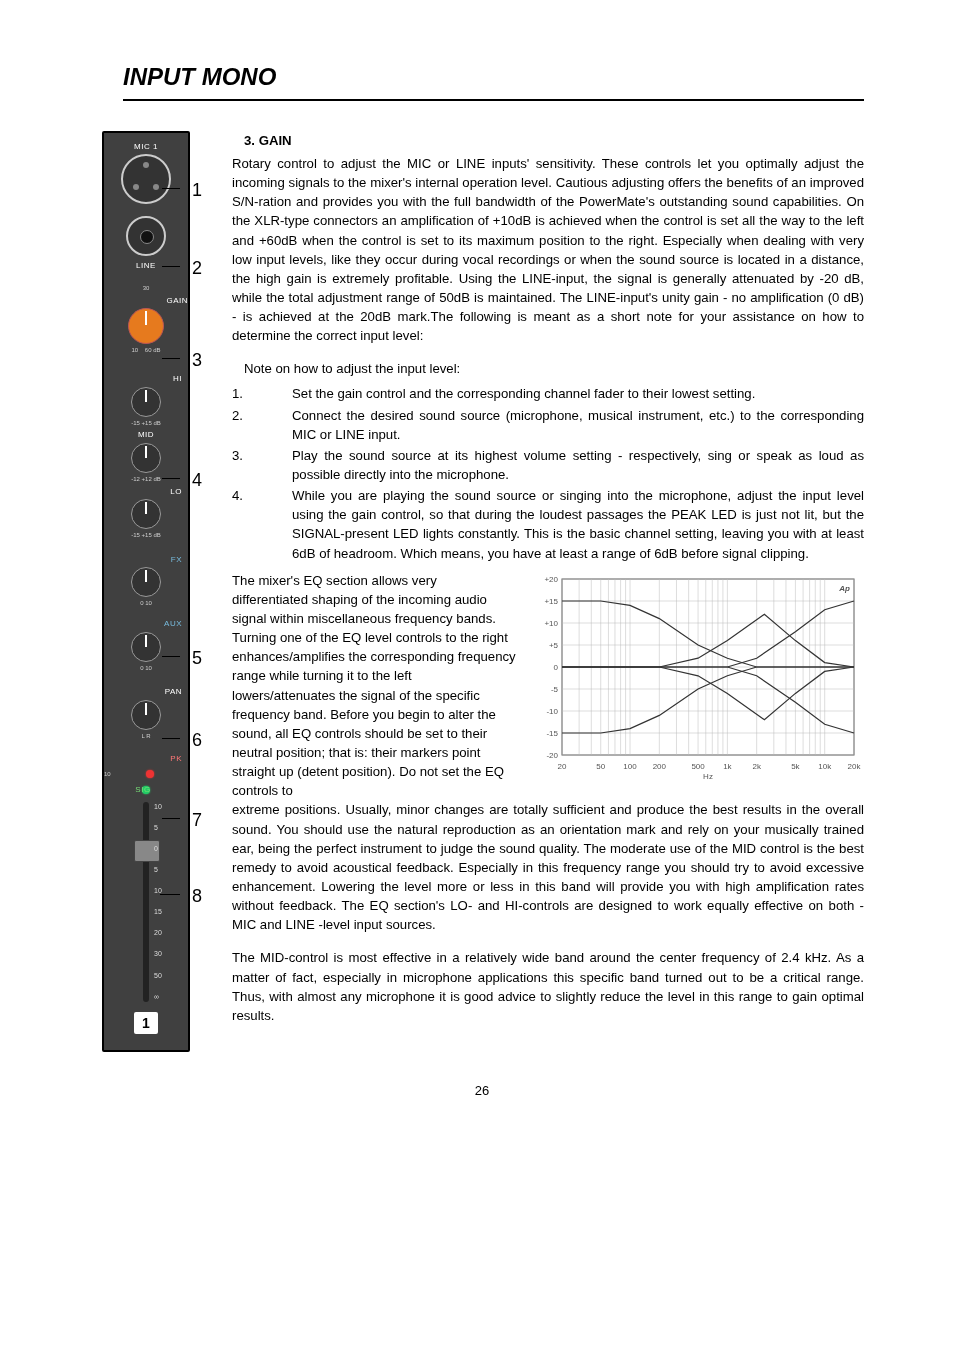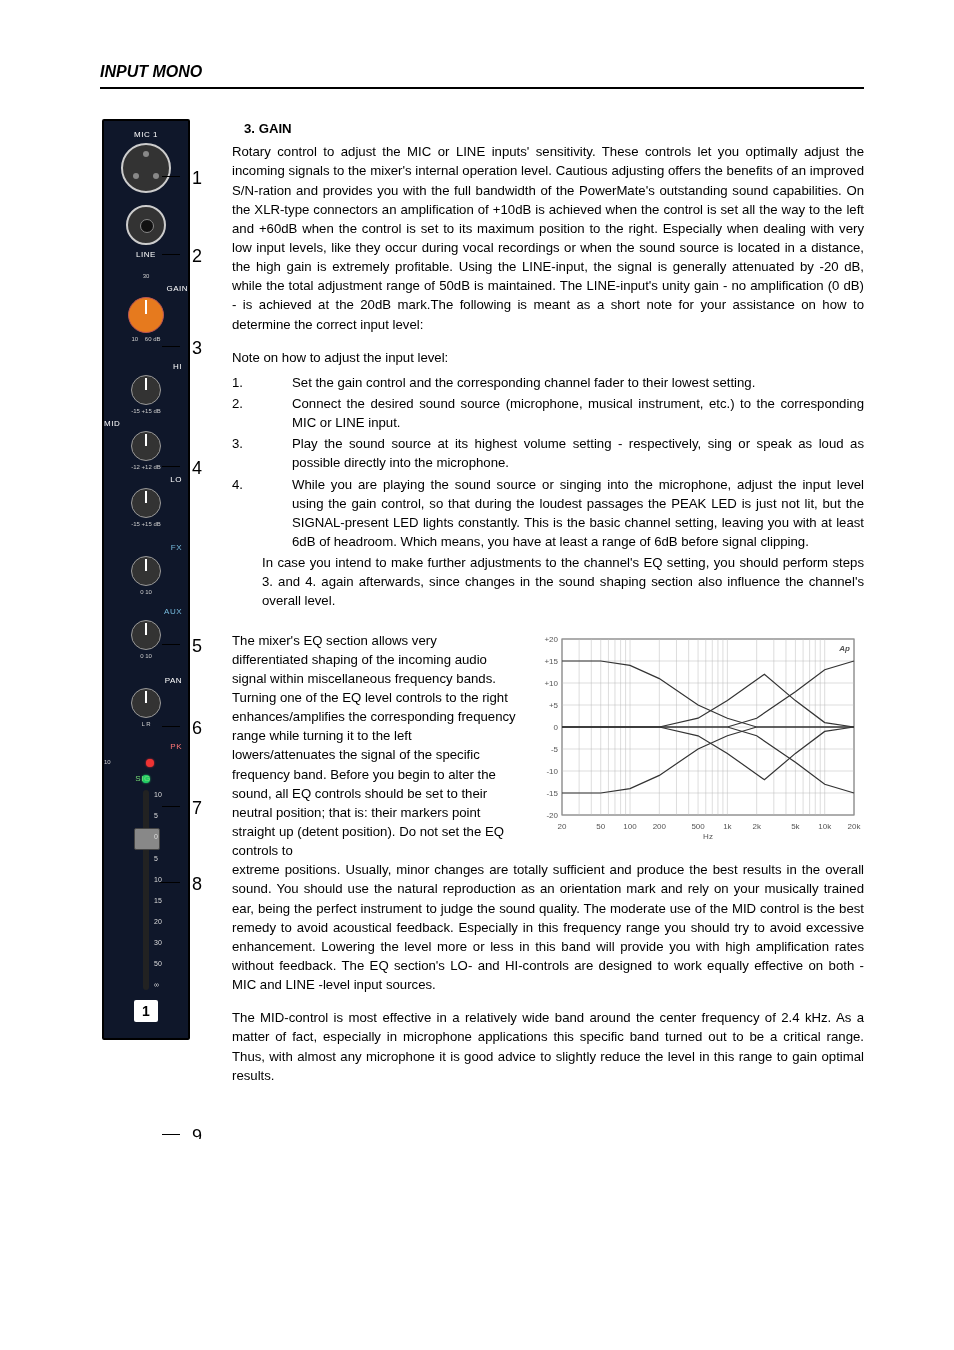--- a/index.html
+++ b/index.html
@@ -11,58 +11,59 @@
     line-height: 1.45;
   }
   .page {
     width: 954px;
     margin: 0 auto;
     padding: 60px 90px 40px 100px;
     box-sizing: border-box;
     position: relative;
   }
   .header {
-    font-size: 16px;
+    font-size: 24px;
     font-weight: bold;
     font-style: italic;
     border-bottom: 2px solid #000;
     padding-bottom: 4px;
     margin-bottom: 30px;
+    margin-left: 23px;
   }
   .content {
     display: flex;
     gap: 12px;
   }
   .leftcol {
     width: 120px;
     flex-shrink: 0;
     position: relative;
   }
   .rightcol {
     flex: 1;
   }
   .sect-title {
     font-weight: bold;
     margin: 0 0 4px 12px;
   }
   .para { margin: 0 0 14px 0; text-align: justify; }
-  .note-list { margin: 0 0 6px 0; }
+  .note-list { margin: 0 0 6px 12px; }
   .note-row { display: flex; margin-bottom: 2px; }
   .note-num { width: 60px; flex-shrink:0; }
   .note-txt { flex: 1; text-align: justify; }
   .eq-wrap { display: flex; gap: 18px; }
   .eq-left { flex: 1; }
   .eq-chart { width: 330px; flex-shrink:0; }
   .page-num { text-align: center; margin-top: 30px; font-size: 13px; }
 
   
   .strip {
     width: 84px;
     margin-left: 2px;
-    background: #0f172a;
+    background: #404040;
     border: 2px solid #000;
     border-radius: 2px;
     color: #fff;
     font-size: 8px;
     text-align: center;
     padding: 6px 0 16px 0;
     position: relative;
   }
   .strip .label { font-size: 8px; margin: 2px 0; letter-spacing: 0.5px;}
   .xlr {
@@ -132,21 +133,21 @@
         <div class="scale"><span>30</span></div>
         <div class="label" style="text-align:right;">GAIN</div>
         <div class="knob orange"></div>
         <div class="scale"><span>10</span>&nbsp;&nbsp;&nbsp;&nbsp;<span>60 dB</span></div>
 
         <div style="height:16px"></div>
         <div class="label" style="text-align:right;padding-right:6px">HI</div>
         <div class="knob sm"></div>
         <div class="scale">-15   +15 dB</div>
 
-        <div class="label" style="text-align:left;padding-right:0">MID</div>
+        <div class="label" style="text-align:center;padding-right:0">MID</div>
         <div class="knob sm"></div>
         <div class="scale">-12   +12 dB</div>
 
         <div class="label" style="text-align:right;padding-right:6px">LO</div>
         <div class="knob sm"></div>
         <div class="scale">-15   +15 dB</div>
 
         <div style="height:12px"></div>
         <div class="label" style="text-align:right;padding-right:6px;color:#7bd">FX</div>
         <div class="knob sm"></div>
@@ -220,21 +221,20 @@
           </div>
           <div class="note-row">
             <div class="note-num">3.</div>
             <div class="note-txt">Play the sound source at its highest volume setting - respectively, sing or speak as loud as possible directly into the microphone.</div>
           </div>
           <div class="note-row">
             <div class="note-num">4.</div>
             <div class="note-txt">While you are playing the sound source or singing into the microphone, adjust the input level using the gain control, so that during the loudest passages the PEAK LED is just  not lit, but the SIGNAL-present LED lights constantly.  This is the basic channel setting, leaving you with at least 6dB of headroom. Which means, you have at least a range of 6dB before signal clipping.</div>
           </div>
         </div>
-      <p class="para" style="padding-left:30px">In case you intend to make further adjustments to the channel's EQ setting, you should perform steps 3. and 4. again afterwards, since changes in the sound shaping section also influence the channel's overall level.</p>
 
       <div style="height:6px"></div>
 
       <div class="eq-wrap">
         <div class="eq-left">
           <p class="para" style="margin-bottom:0;text-align:left">The mixer's EQ section allows very differentiated shaping of the incoming audio signal within miscellaneous frequency bands. Turning one of the EQ level controls to the right enhances/amplifies the corresponding frequency range while turning it to the left lowers/attenuates the signal of the specific frequency band. Before you begin to alter the sound, all EQ controls should be set to their neutral position; that is: their markers point straight up (detent position). Do not set the EQ controls to</p>
         </div>
         <div class="eq-chart">
           <svg class="chart-svg" id="chart" width="330" height="210" viewBox="0 0 330 210">
               <rect x="28" y="8" width="292" height="176" fill="none" stroke="#555" stroke-width="1"></rect>
@@ -303,13 +303,14 @@
               <path d="M28 96 L193.3664137553725 96 L222.66666666666666 87.2 L261.3994941774116 60.8 L290.69974708870586 38.8 L320 30 " fill="none" stroke="#333" stroke-width="1.2"></path>
               <path d="M28 96 L193.3664137553725 96 L222.66666666666666 104.80000000000001 L261.3994941774116 131.2 L290.69974708870586 153.2 L320 162 " fill="none" stroke="#333" stroke-width="1.2"></path>
             </svg>
         </div>
       </div>
       <p class="para">extreme positions. Usually, minor changes are totally sufficient and produce the best results in the overall sound. You should use the natural reproduction as an orientation mark and rely on your musically trained ear, being the perfect instrument to judge the sound quality. The moderate use of the MID control is the best remedy to avoid acoustical feedback. Especially in this frequency range you should try to avoid excessive enhancement. Lowering the level more or less in this band will provide you with high amplification rates without feedback. The EQ section's LO- and HI-controls are designed to work equally effective on both - MIC and LINE -level input sources.</p>
       <p class="para">The MID-control is most effective in a relatively wide band around the center frequency of 2.4 kHz. As a matter of fact, especially in microphone applications this specific band turned out to be a critical range. Thus, with almost any microphone it is good advice to slightly reduce the level in this range to gain optimal results.</p>
     </div>
   </div>
 
+  <div class="page-num">26</div>
 </div>
 
 </body></html>

